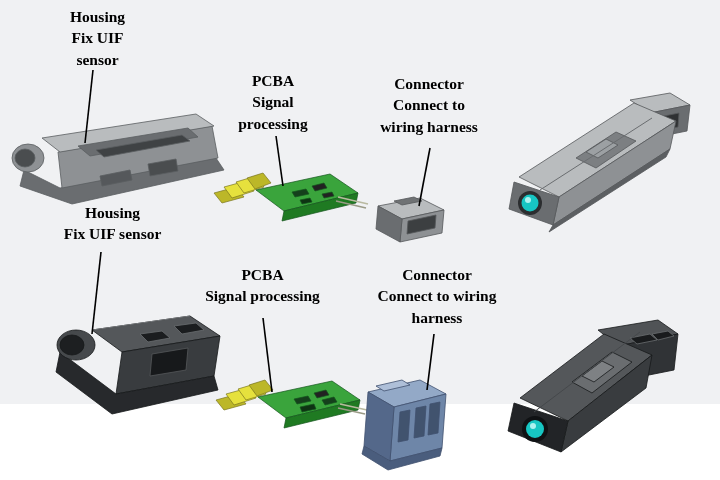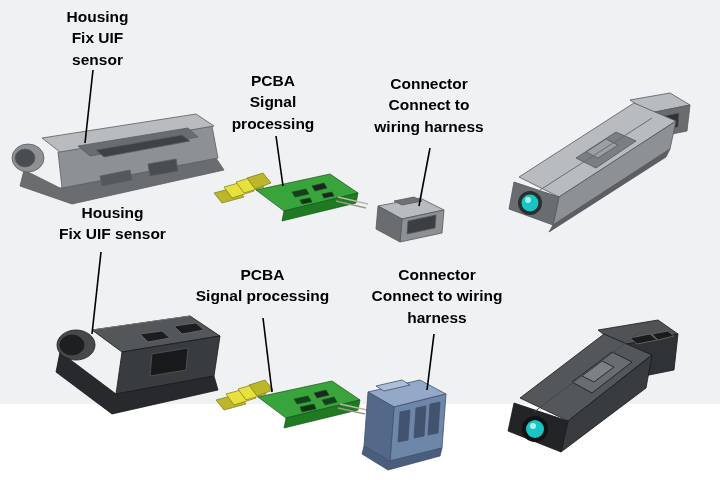--- a/index.html
+++ b/index.html
@@ -1,17 +1,17 @@
 <!DOCTYPE html>
 <html style="--page-bg: #f0f1f3; --label-text: #000000; --leader-line: #000000; --gray-light: #b9bcbe; --gray-mid: #8e9194; --gray-dark: #6a6d70; --dark-top: #54575a; --dark-mid: #393c3f; --dark-deep: #27292c; --green-light: #3aa43c; --green-dark: #1f7a22; --yellow: #e6e13d; --yellow-dark: #bcb728; --blue-light: #93a9c7; --blue-mid: #6e86a8; --blue-dark: #54688a; --teal: #17c6c3;"><head>
 <meta charset="utf-8">
 <style>
   html,body{margin:0;padding:0;}
   body{width:720px;height:480px;overflow:hidden;font-family:"Liberation Sans",sans-serif;}
-  .stage{position:relative;width:720px;height:404px;background:var(--page-bg,#f0f1f3);}
+  .stage{position:relative;width:720px;height:404px;background:var(--page-bg,#f0f1f3);font-family:Liberation Serif, serif;}
   .stage svg{position:absolute;left:0;top:0;}
   .label{
     position:absolute;
     white-space:pre-line;
     text-align:center;
     font-weight:bold;
     font-size:15.5px;
     line-height:1.38;
     color:var(--label-text,#000);
   }

